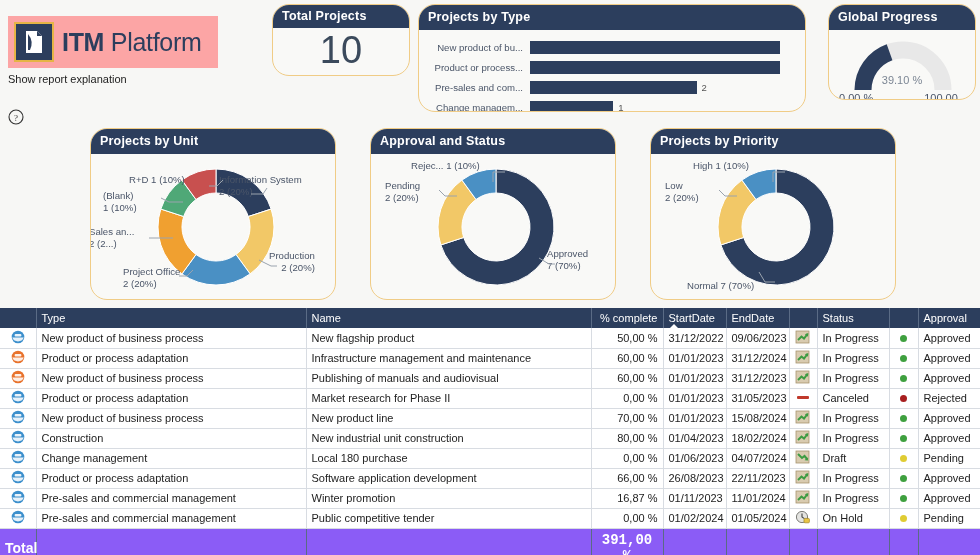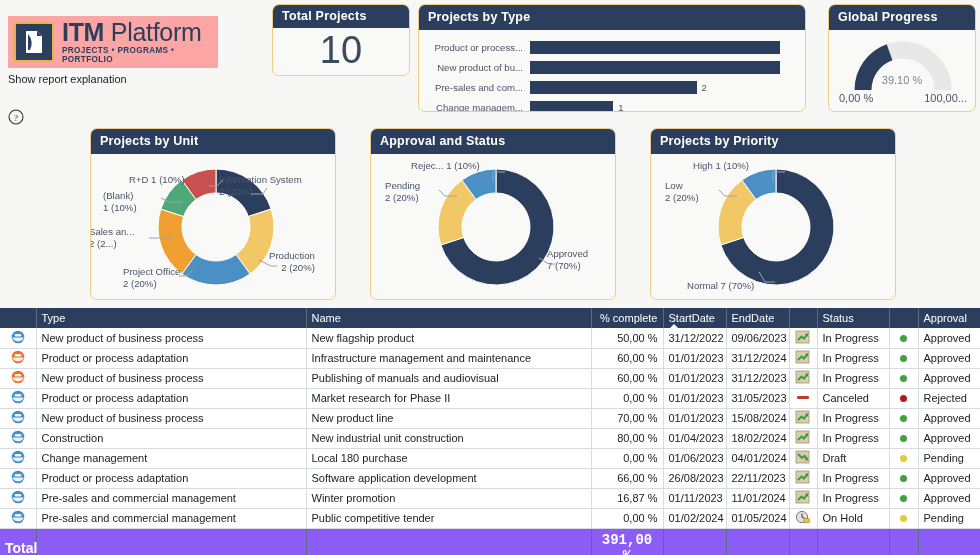--- a/index.html
+++ b/index.html
@@ -8,21 +8,21 @@
     background:#F7F7F5;
     font-family:"Liberation Sans", sans-serif;
     overflow:hidden;
     position:relative;
     color:#333;
   }
   .card{
     position:absolute;
     background:#F9F9F7;
     border:1px solid #F0CC86;
-    border-radius:7px;
+    border-radius:17px;
     box-sizing:border-box;
     overflow:hidden;
   }
   .card-head{
     background:#2C3E5D;
     color:#fff;
     font-size:12.5px;
     font-weight:bold;
     padding:5px 9px 6px 9px;
     letter-spacing:.2px;
@@ -50,21 +50,21 @@
   #projects-by-type{left:418px;top:4px;width:388px;height:108px;}
   .bar-rows{padding:8px 6px 4px 4px;position:relative;}
   .bar-row{display:flex;align-items:center;height:19px;margin-bottom:1px;}
   .bar-label{width:100px;text-align:right;font-size:9.6px;color:#4A5568;padding-right:7px;
     white-space:nowrap;overflow:hidden;}
   .bar-track{flex:1;position:relative;height:13px;}
   .bar-fill{height:13px;background:#2C3E5D;}
   .bar-val{position:absolute;top:0px;font-size:9.5px;color:#555;line-height:13px;padding-left:5px;}
 
   
-  #global-progress{left:828px;top:4px;width:148px;height:108px;}
+  #global-progress{left:828px;top:4px;width:148px;height:96px;}
   #gauge-wrap{position:relative;width:100%;height:82px;}
   .gauge-pct{position:absolute;left:0;right:0;top:44px;text-align:center;font-size:11px;color:#7C8694;}
   .gauge-min{position:absolute;left:10px;top:62px;font-size:11px;color:#4A5568;}
   .gauge-max{position:absolute;right:8px;top:62px;font-size:11px;color:#4A5568;}
 
   
   .donut-card{top:128px;height:172px;}
   #projects-by-unit{left:90px;width:246px;}
   #approval-status{left:370px;width:246px;}
   #projects-by-priority{left:650px;width:246px;}
@@ -102,21 +102,20 @@
 <div id="logo-block">
   <div id="logo-mark">
     <svg width="22" height="24" viewBox="0 0 22 24">
       <path d="M3 1 h11 l5 5 v17 h-16 z" fill="#ffffff"></path>
       <path d="M14 1 v5 h5 z" fill="#2C3E5D"></path>
       <path d="M5 4 q6 7 2 16 l-2 0 z" fill="#2C3E5D"></path>
     </svg>
   </div>
   <div id="logo-text">
     <div id="logo-title"><b>ITM</b> <span>Platform</span></div>
-    <div id="logo-sub">PROJECTS • PROGRAMS • PORTFOLIO</div>
   </div>
 </div>
 
 <div id="show-report">Show report explanation</div>
 <div id="help-icon">
   <svg width="16" height="16" viewBox="0 0 16 16">
     <circle cx="8" cy="8" r="7" fill="none" stroke="#333" stroke-width="1.1"></circle>
     <text x="8" y="11.5" font-size="9" text-anchor="middle" fill="#333" font-family="Liberation Serif, serif">?</text>
   </svg>
 </div>
@@ -125,27 +124,27 @@
   <div class="card-head">Total Projects</div>
   <div class="card-body">
     <div id="total-value">10</div>
   </div>
 </div>
 
 <div class="card" id="projects-by-type">
   <div class="card-head">Projects by Type</div>
   <div class="card-body bar-rows" id="bar-rows">
     <div class="bar-row">
-        <div class="bar-label">Product or process...</div>
+        <div class="bar-label">New product of bu...</div>
         <div class="bar-track">
           <div class="bar-fill" style="width: 89.5522%; background: rgb(44, 62, 93);"></div>
         </div>
       </div>
       <div class="bar-row">
-        <div class="bar-label">New product of bu...</div>
+        <div class="bar-label">Product or process...</div>
         <div class="bar-track">
           <div class="bar-fill" style="width: 89.5522%; background: rgb(44, 62, 93);"></div>
         </div>
       </div>
       <div class="bar-row">
         <div class="bar-label">Pre-sales and com...</div>
         <div class="bar-track">
           <div class="bar-fill" style="width: 59.7015%; background: rgb(44, 62, 93);"></div>
           <div class="bar-val" style="left: 59.7015%;">2</div>
         </div>
@@ -395,21 +394,21 @@
         <tr>
           <td class="ctr"><svg width="14" height="14" viewBox="0 0 14 14">
       <circle cx="7" cy="7" r="6.3" fill="#3C8FCC"></circle>
       <path d="M1.2 7.6 h11.6 a6.3 6.3 0 0 1 -11.6 0 z" fill="#ffffff" opacity=".88"></path>
       <rect x="3.6" y="4.1" width="6.8" height="2.4" rx="1" fill="#ffffff" opacity=".9"></rect>
     </svg></td>
           <td>Change management</td>
           <td>Local 180 purchase</td>
           <td class="num">0,00 %</td>
           <td>01/06/2023</td>
-          <td>04/01/2024</td>
+          <td>04/07/2024</td>
           <td class="ctr"><svg width="16" height="14" viewBox="0 0 16 14">
               <rect x="1" y="1" width="13" height="12" fill="#D9CBB0" stroke="#A8956F" stroke-width=".8"></rect>
               <path d="M3 4 L7 8 L9.5 6 L12.5 9.5" stroke="#3C9B42" stroke-width="2" fill="none"></path>
               <path d="M13.3 10.6 L9.6 10.2 L12.2 7.6 Z" fill="#3C9B42"></path>
             </svg></td>
           <td>Draft</td>
           <td class="ctr"><span class="dot" style="background:#E0CC33"></span></td>
           <td>Pending</td>
         </tr>
         <tr>

